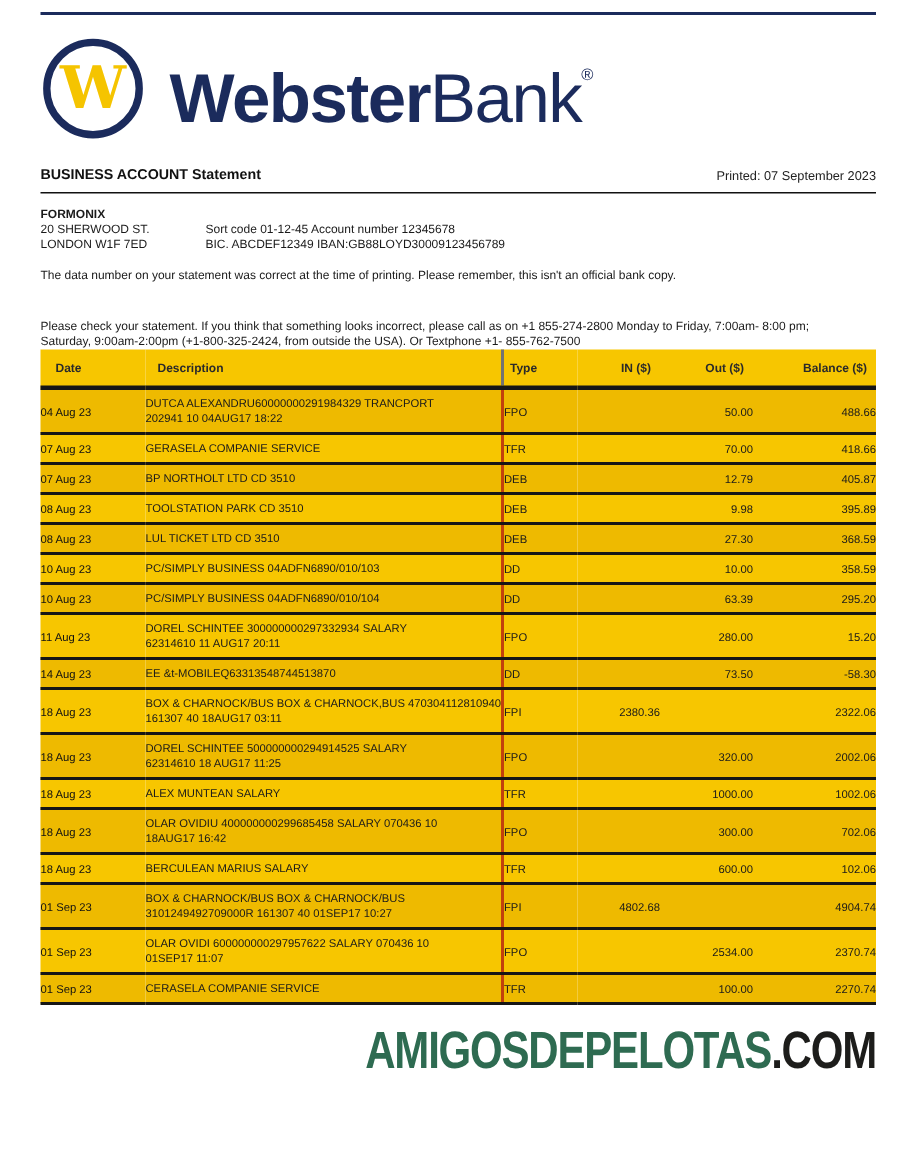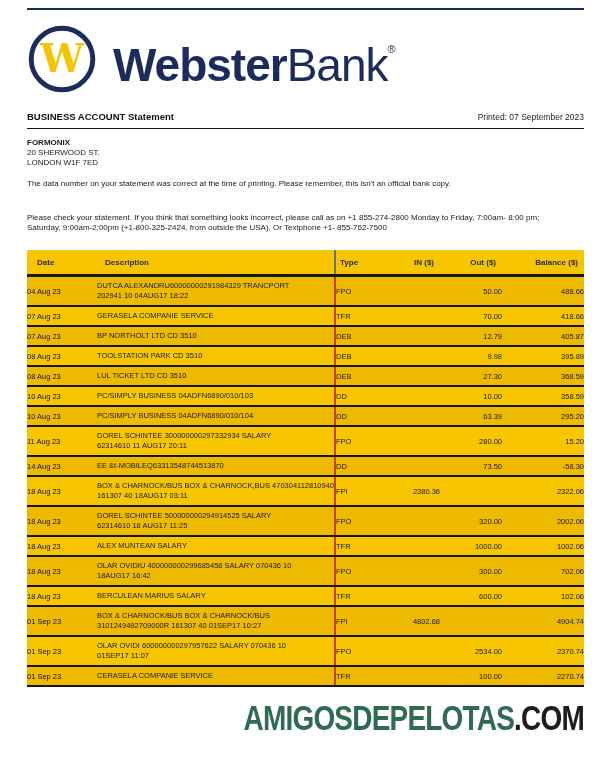--- a/index.html
+++ b/index.html
@@ -25,21 +25,21 @@
   .hr{margin-top:6px;height:1px;background:#111;}
   
   .info-row{margin-top:9px;display:flex;font-size:8px;line-height:10px;align-items:flex-end;}
   .addr{width:110px;}
   .addr .name{font-weight:700;}
   .acct{flex:1;}
   .para{font-size:8px;line-height:10px;color:#1a1a1a;}
   .para1{margin-top:11px;}
   .para2{margin-top:24px;width:530px;}
   
-  table.txns{margin-top:17px;width:557px;border-collapse:collapse;table-layout:fixed;font-size:7.5px;}
+  table.txns{width:557px;border-collapse:collapse;table-layout:fixed;font-size:7.5px;}
   table.txns col.c-date{width:70px;}
   table.txns col.c-desc{width:238px;}
   table.txns col.c-type{width:50px;}
   table.txns col.c-in{width:55px;}
   table.txns col.c-out{width:62px;}
   table.txns col.c-bal{width:82px;}
   table.txns th{
     background:var(--gold);text-align:left;font-weight:700;color:#2a2a2a;
     font-size:8px;padding:8px 0 7px 0;border-bottom:3px solid var(--rule);
   }
@@ -87,20 +87,24 @@
   </div>
 
   <div class="hr"></div>
 
   <div class="info-row">
     <div class="addr">
       <div class="name">FORMONIX</div>
       <div>20 SHERWOOD ST.</div>
       <div>LONDON W1F 7ED</div>
     </div>
+    <div class="acct">
+      <div>Sort code 01-12-45  Account number 12345678</div>
+      <div>BIC. ABCDEF12349   IBAN:GB88LOYD30009123456789</div>
+    </div>
   </div>
 
   <div class="para para1">The data number on your statement was correct at the time of printing. Please remember, this isn't an official bank copy.</div>
   <div class="para para2">Please check your statement. If you think that something looks incorrect, please call as on +1 855-274-2800 Monday to Friday, 7:00am- 8:00 pm; Saturday, 9:00am-2:00pm (+1-800-325-2424, from outside the USA). Or Textphone  +1- 855-762-7500</div>
 
   <table class="txns">
     <colgroup>
       <col class="c-date">
         <col class="c-desc">
         <col class="c-type">

